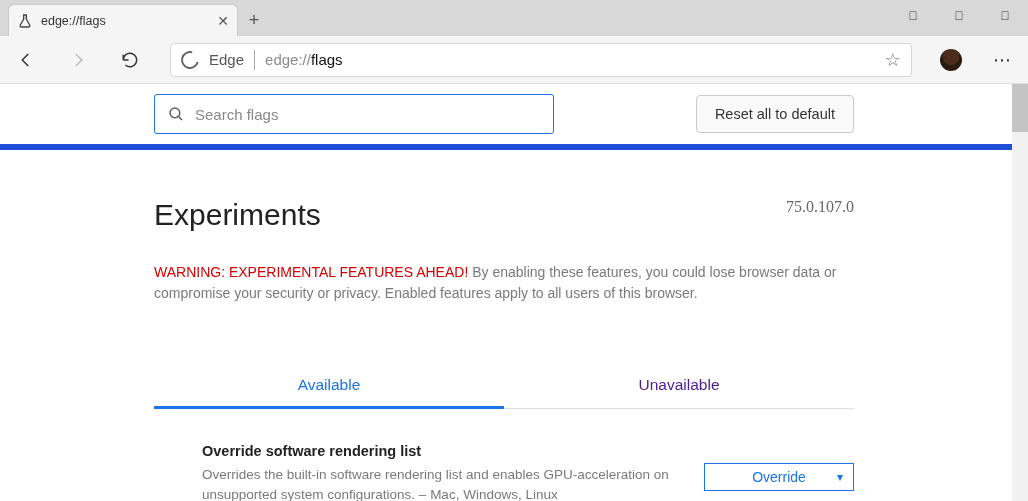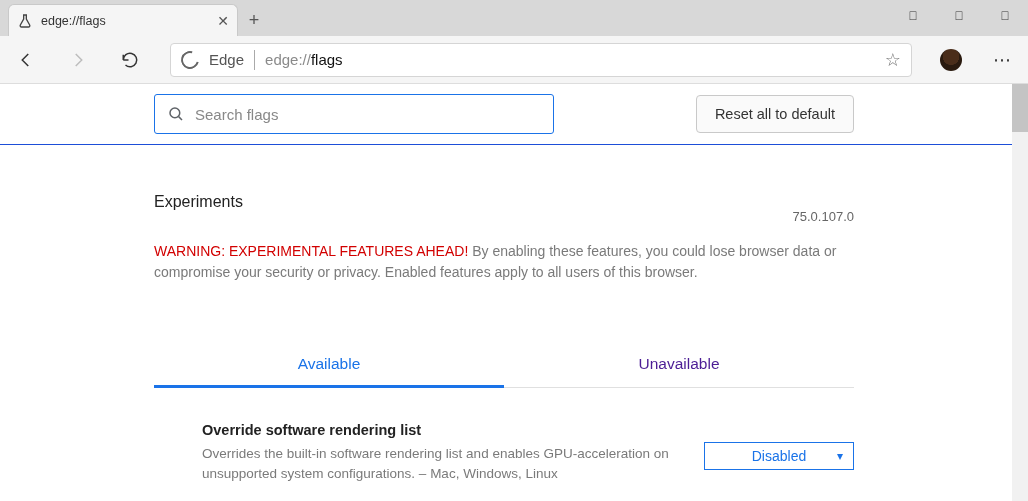--- a/index.html
+++ b/index.html
@@ -22,31 +22,31 @@
   .edge-logo { width: 18px; height: 18px; border: 2px solid #666; border-radius: 50%; border-right-color: transparent; transform: rotate(-30deg); position: relative; }
   .addrbar .label { color: #555; }
   .divider { width: 1px; height: 20px; background: #aaa; }
   .url-dim { color: #8a8a8a; }
   .url-strong { color: #111; }
   .star { margin-left: auto; color: #777; font-size: 18px; cursor: pointer; }
   .avatar { width: 22px; height: 22px; border-radius: 50%; background: radial-gradient(circle at 50% 35%, #4a2d1a 0 45%, #2a1a0f 46% 100%); margin: 0 6px; cursor: pointer; }
   .more { width: 36px; height: 36px; display: flex; align-items: center; justify-content: center; font-size: 18px; color: #333; cursor: pointer; }
   
   .page { position: relative; height: calc(501px - 36px - 48px); overflow: hidden; }
-  .topctrls { display: flex; align-items: flex-start; padding: 10px 0; border-bottom: 1px solid #1d4ed8; }
+  .topctrls { display: flex; align-items: flex-start; padding: 10px 0; border-bottom: 6px solid #1d4ed8; }
   .topctrls-inner { width: 700px; margin-left: 154px; display: flex; align-items: center; gap: 20px; }
   .searchbox { width: 400px; height: 40px; border: 1px solid #1a73e8; border-radius: 3px; display: flex; align-items: center; padding: 0 12px; gap: 10px; }
   .searchbox svg { width: 18px; height: 18px; color: #5f6368; }
   .searchbox input { border: none; outline: none; font-size: 15px; color: #333; flex: 1; }
   .searchbox input::placeholder { color: #888; }
   .spacer { flex: 1; }
   .reset-btn { height: 38px; padding: 0 18px; background: #fafafa; border: 1px solid #c9c9c9; border-radius: 4px; font-size: 14.5px; color: #333; cursor: pointer; }
   .content { width: 700px; margin-left: 154px; padding-top: 48px; }
-  h1 { font-size: 16px; font-weight: 400; color: #222; }
-  .version { float: right; font-size: 13px; color: #666; margin-top: 16px; }
+  h1 { font-size: 30px; font-weight: 400; color: #222; }
+  .version { float: right; font-size: 16px; color: #666; margin-top: 0; font-family: Liberation Serif, serif; }
   .warning-block { margin-top: 30px; font-size: 14px; line-height: 1.5; color: #7a7a7a; }
   .warning-red { color: #d20000; }
   .tabs { display: flex; margin-top: 58px; border-bottom: 1px solid #e0e0e0; }
   .tabbtn { flex: 1; text-align: center; padding: 14px 0; font-size: 15.5px; color: #4c1d95; cursor: pointer; position: relative; }
   .tabbtn.active { color: #1a73e8; }
   .tabbtn.active::after { content: ""; position: absolute; left: 0; right: 0; bottom: -1px; height: 3px; background: #1a73e8; }
   .flag { margin-top: 34px; display: flex; gap: 20px; }
   .flag-text { flex: 1; margin-left: 48px; }
   .flag-title { font-size: 14.5px; font-weight: 700; color: #222; margin-bottom: 6px; }
   .flag-desc { font-size: 13.5px; color: #7a7a7a; line-height: 1.45; }
@@ -130,21 +130,21 @@
       <div class="tabbtn">Unavailable</div>
     </div>
 
     <div class="flag">
       <div class="flag-text">
         <div class="flag-title">Override software rendering list</div>
         <div class="flag-desc">Overrides the built-in software rendering list and enables GPU-acceleration on unsupported system configurations. – Mac, Windows, Linux</div>
 
       </div>
       <div class="flag-select">
-        <span>Disabled</span>
+        <span>Override</span>
       </div>
     </div>
   </div>
 
   <div class="vscroll">
     <div class="thumb"></div>
   </div>
 </div>
 
 </body></html>

